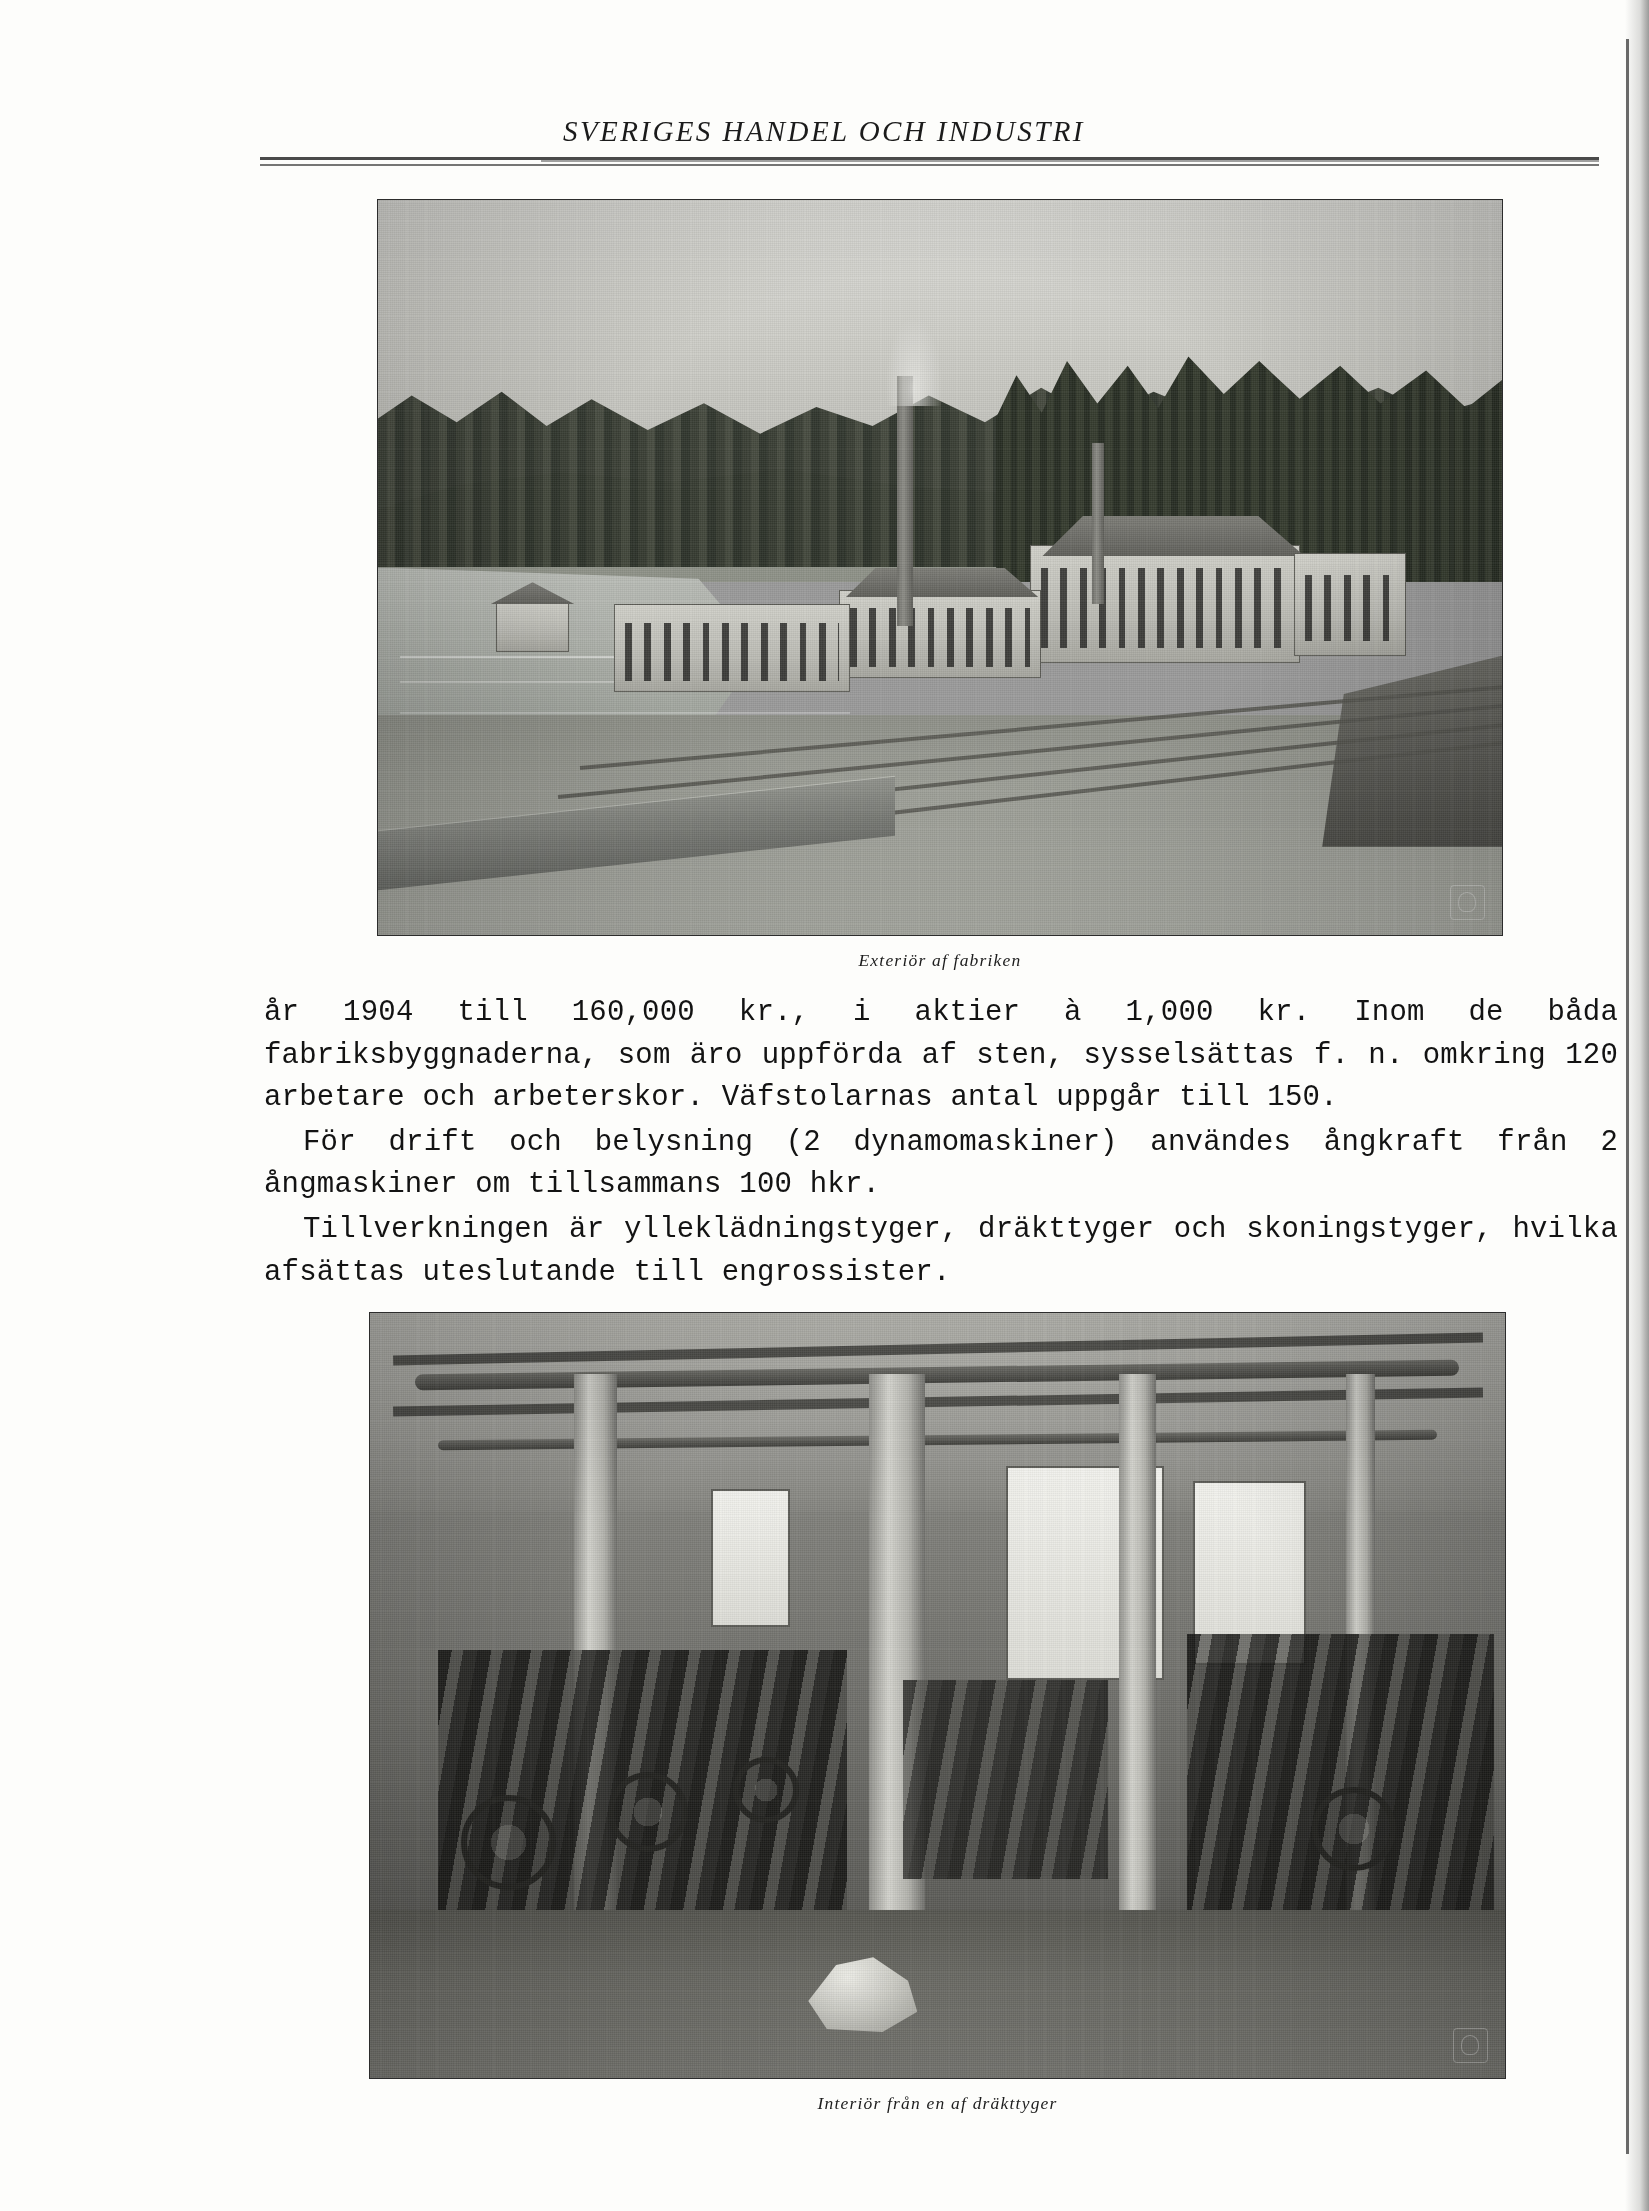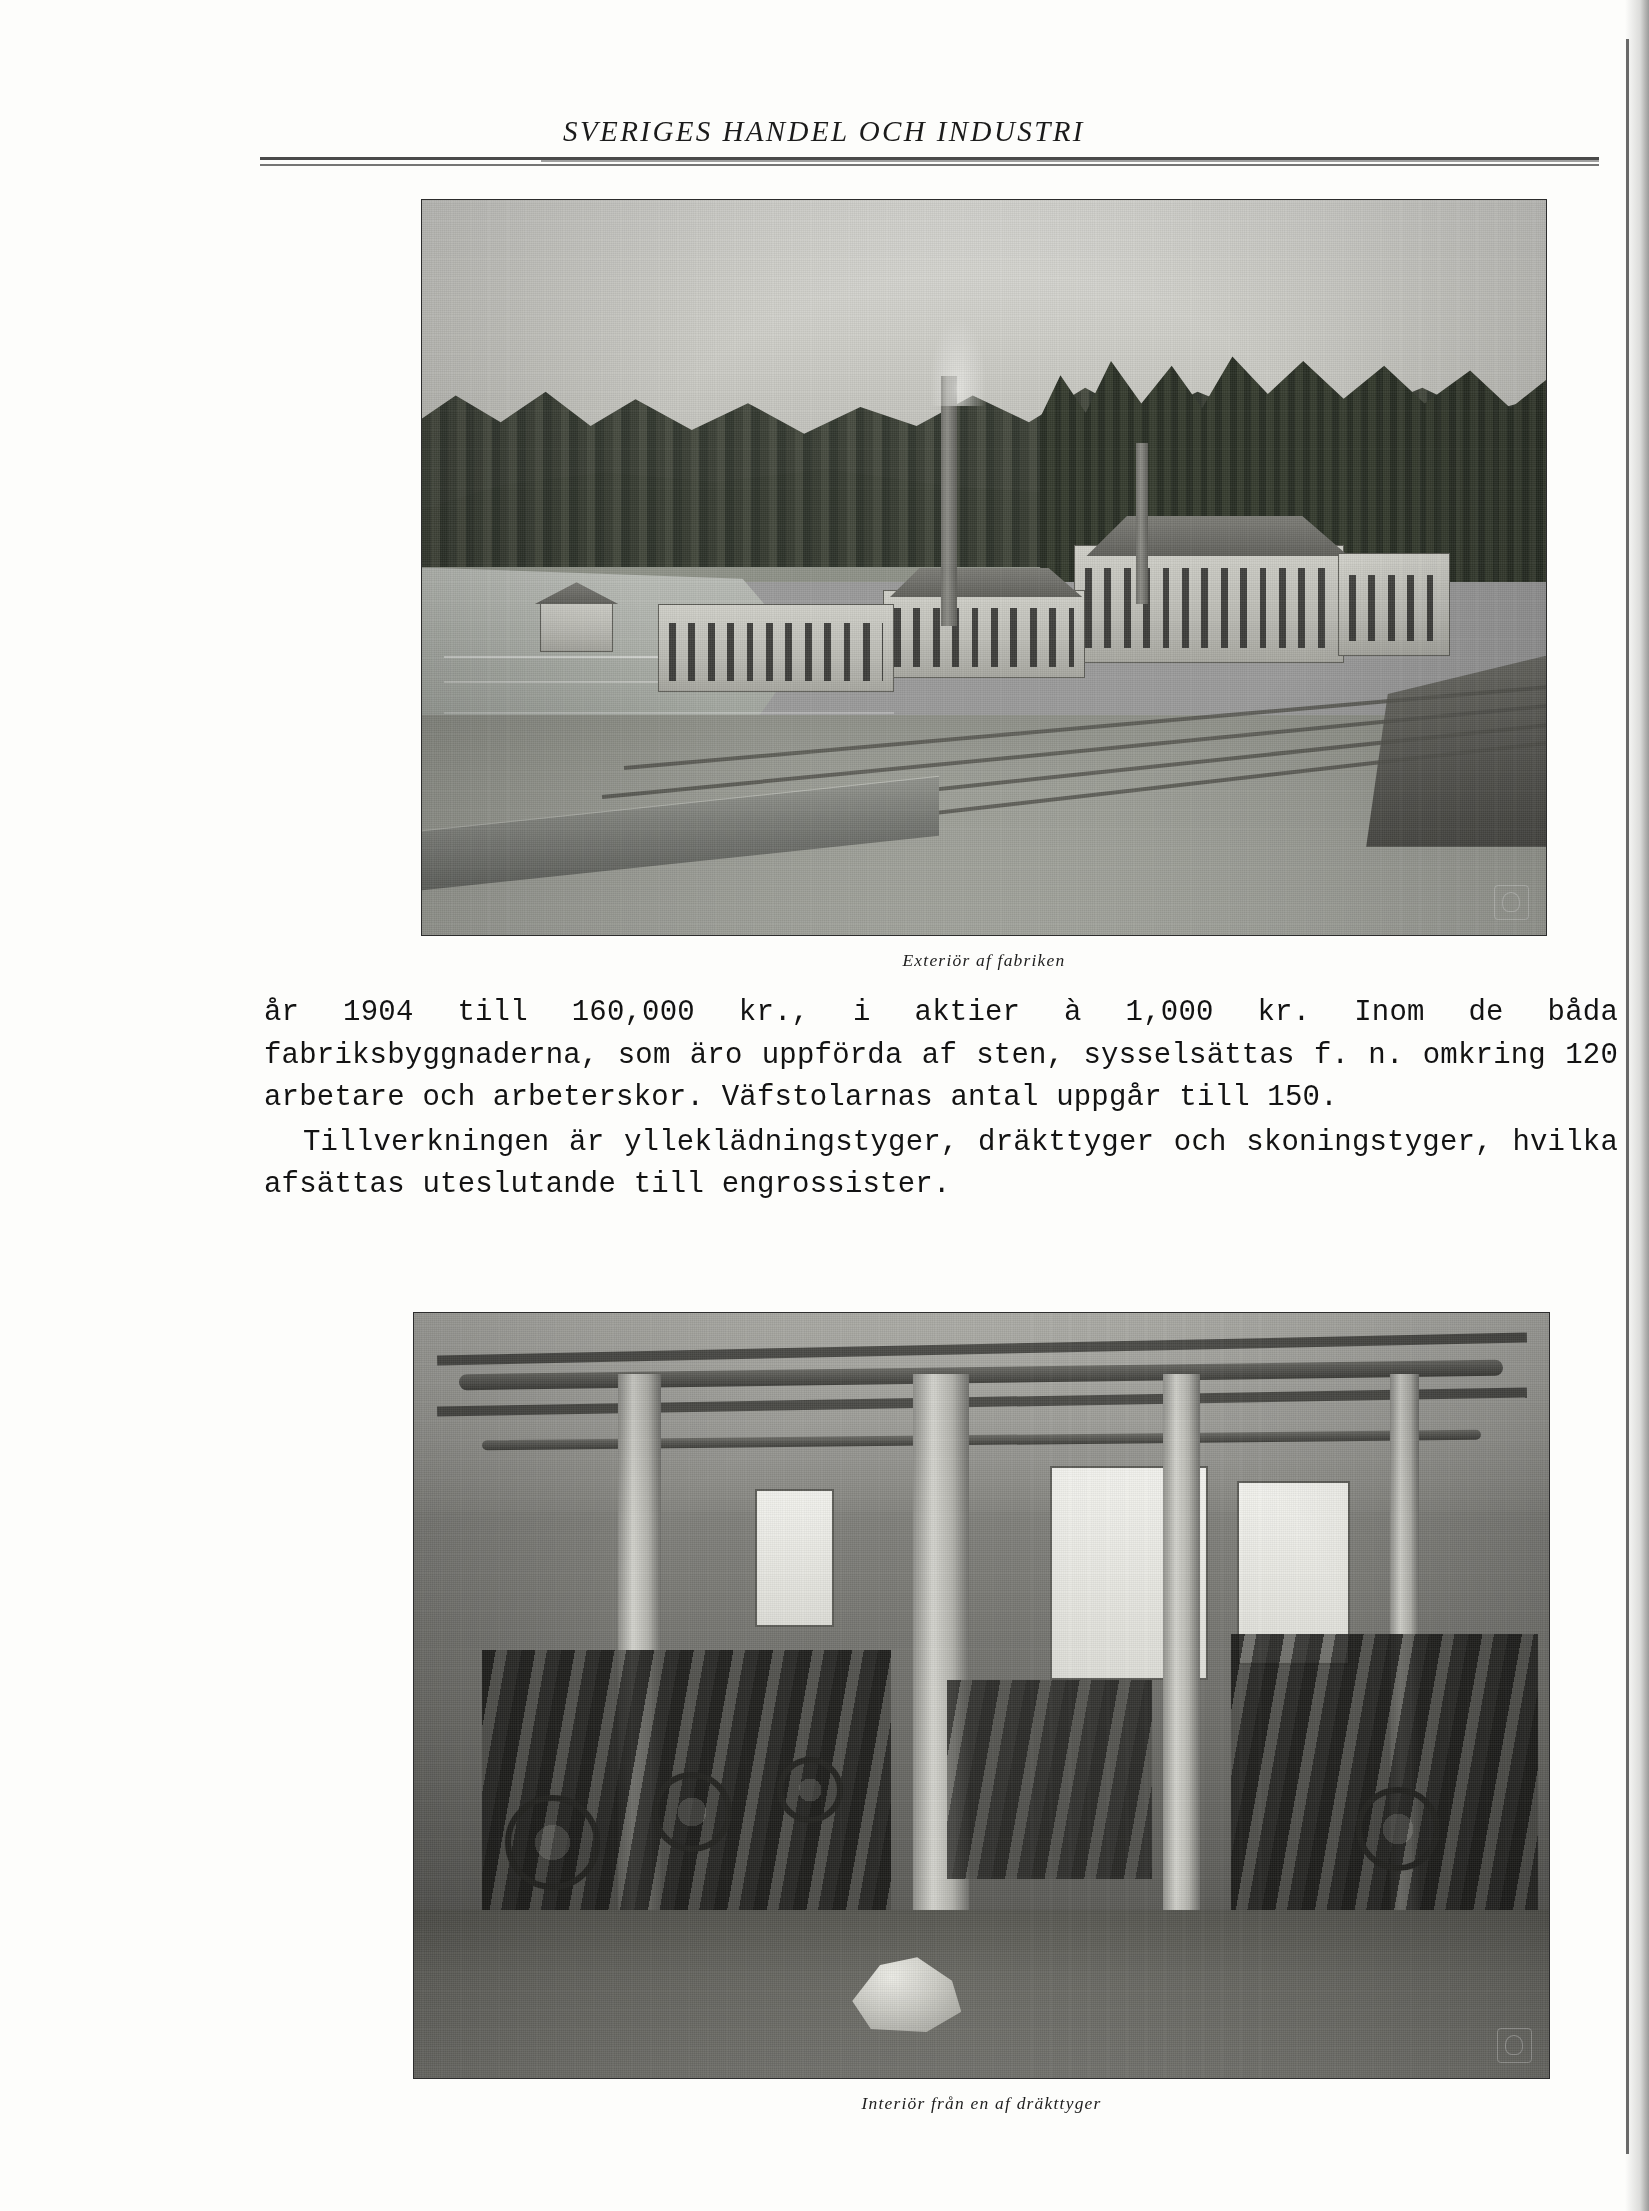--- a/index.html
+++ b/index.html
@@ -77,21 +77,20 @@
   .rule-group .r3 {
     position: absolute;
     left: 281px; top: 4.9px; width: 1058px; height: 1.9px;
     background: #444;
     opacity: .5;
   }
 
   
   .figure {
     position: absolute;
-    margin-left: 44px;
   }
   .figure .frame {
     border: 1.9px solid #2c2c2c;
     box-sizing: border-box;
     background: #9a9a9a;
     position: relative;
     overflow: hidden;
   }
   .figcaption {
     text-align: center;
@@ -353,20 +352,21 @@
 
       <div class="stamp"></div>
       <div class="vignette"></div>
       <div class="grain"></div>
     </div>
     <div class="figcaption">Exteriör af fabriken</div>
   </div>
 
   <div class="bodytext">
     <p>år 1904 till 160,000 kr., i aktier à 1,000 kr.    Inom de båda fabriksbyggnaderna, som äro uppförda af sten, sysselsättas f. n. omkring 120 arbetare och arbeterskor. Väfstolarnas antal uppgår till 150.</p>
+    <p class="indent">För drift och belysning (2 dynamomaskiner) användes ångkraft från 2 ångmaskiner om tillsammans 100 hkr.</p>
     <p class="indent">Tillverkningen är ylleklädningstyger, dräkttyger och skoningstyger, hvilka afsättas uteslutande till engrossister.</p>
   </div>
 
   <div class="figure" id="fig-interior">
     <div class="frame">
       <div class="hall-bg"></div>
       <div class="ceiling"></div>
 
       <div class="beam" style="left:2%; top:4%; width:96%; transform: rotate(-1.2deg);"></div>
       <div class="beam" style="left:2%; top:11%; width:96%; transform: rotate(-1deg);"></div>

